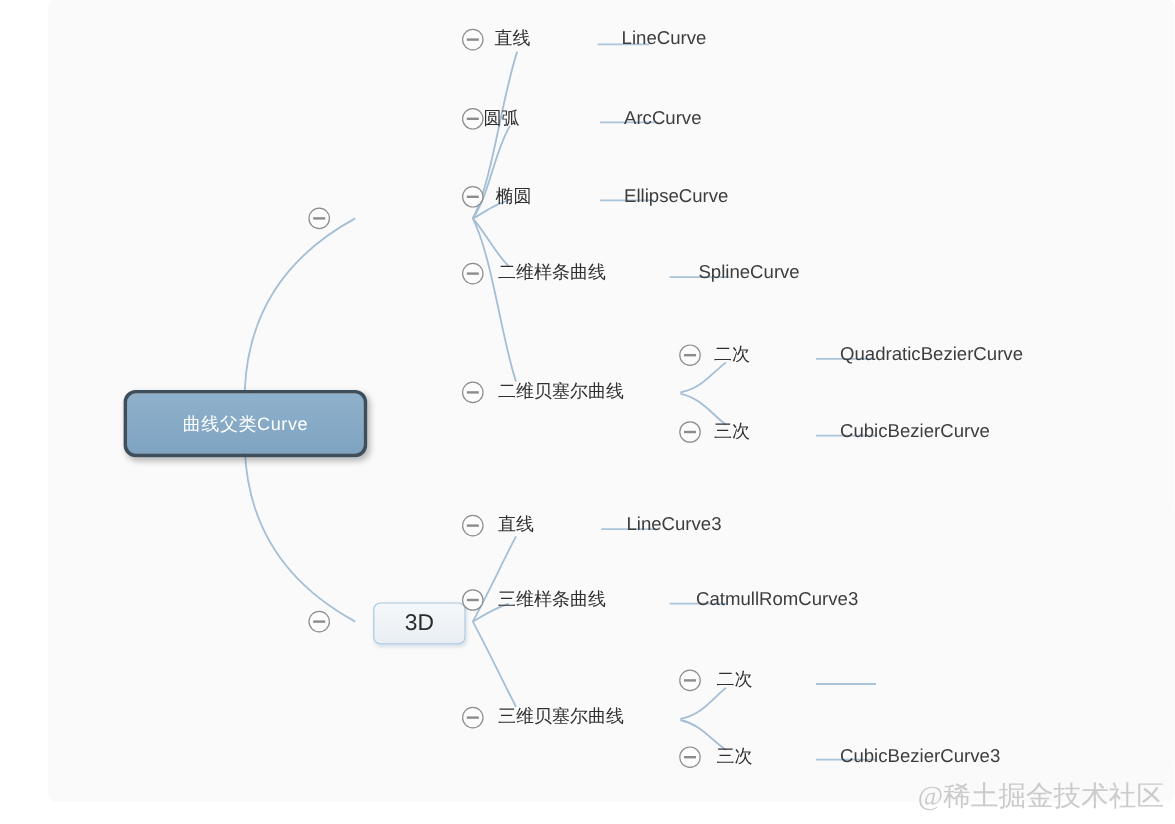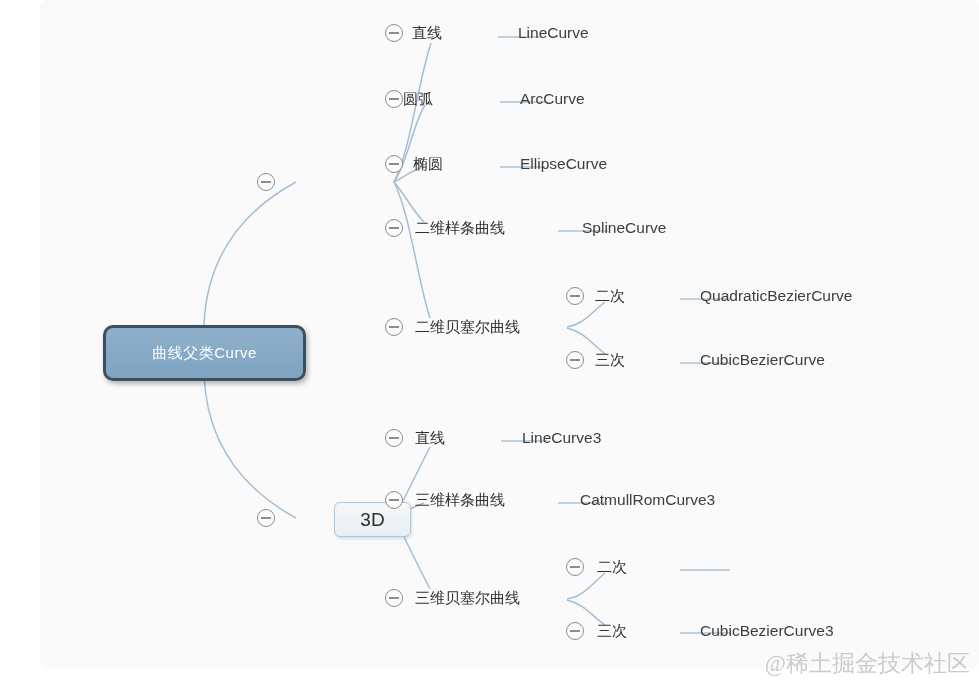--- a/index.html
+++ b/index.html
@@ -18,21 +18,21 @@
       display:flex;align-items:center;justify-content:center;cursor:default;}
   .root-node .label{color:#ffffff;font-size:15px;font-weight:normal;letter-spacing:.5px;}
 
   .branch-node{position:absolute;width:75px;height:33px;
       background:linear-gradient(180deg,#f5f8fa 0%,#e8eef3 100%);
       border:1.5px solid #a9c7de;border-radius:6px;
       box-shadow:1px 2px 3px rgba(120,150,175,.25);
       display:flex;align-items:center;justify-content:center;}
   .branch-node .label{color:#2b2b2b;font-size:19px;}
   .node-2d{left:278px;top:165px;}
-  .node-3d{left:294px;top:502px;}
+  .node-3d{left:271px;top:502px;}
 
   .collapse{position:absolute;width:18px;height:18px;border:1.5px solid #8c8c8c;
       border-radius:50%;background:#fcfcfc;box-sizing:border-box;cursor:pointer;}
   .collapse::after{content:"";position:absolute;left:3px;right:3px;top:50%;
       margin-top:-0.75px;height:1.5px;background:#8c8c8c;}
 
   .topic{position:absolute;height:20px;line-height:20px;font-size:15px;
       color:#2f2f2f;white-space:nowrap;cursor:default;}
   .topic.en{color:#3d3d3d;font-size:15.5px;}
 

